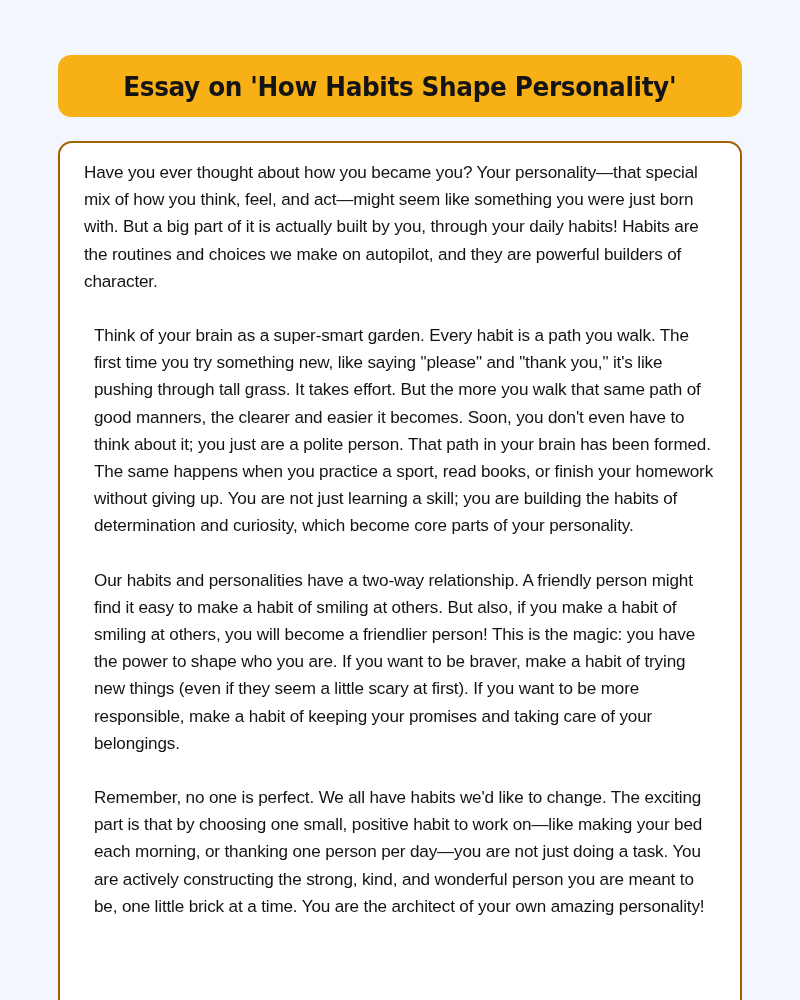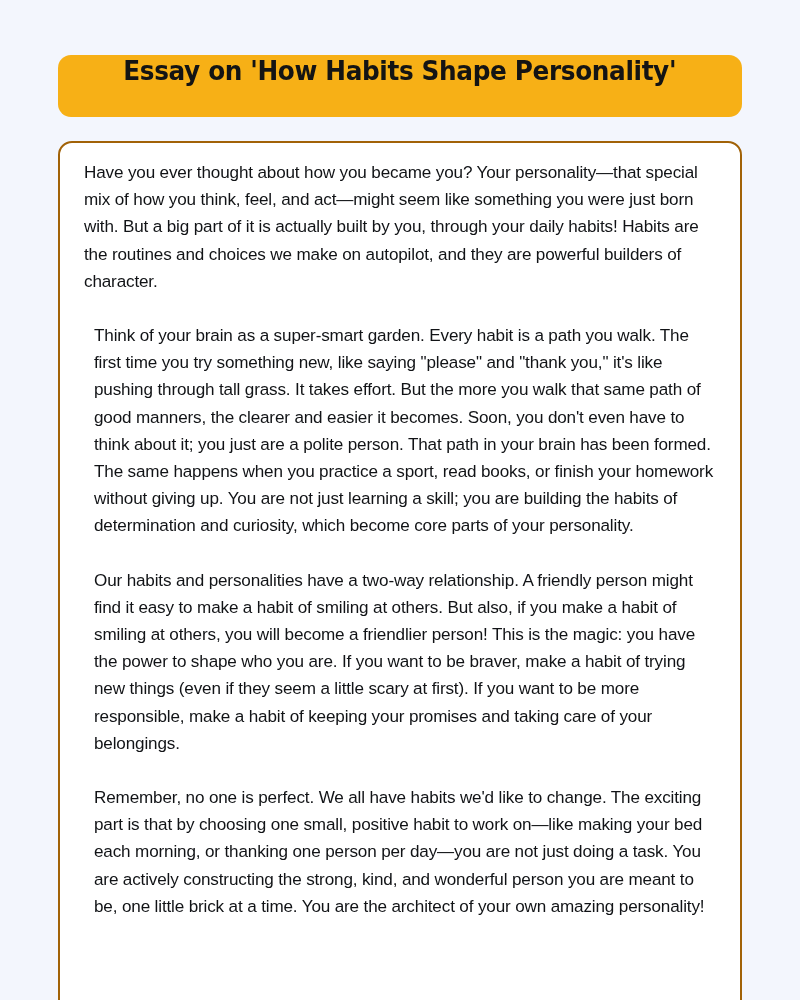--- a/index.html
+++ b/index.html
@@ -23,21 +23,21 @@
     display: flex;
     flex-direction: column;
   }
 
   
   .title-banner {
     background: #f7b016;
     border-radius: 13px;
     height: 62px;
     display: flex;
-    align-items: flex-start;
+    align-items: center;
     justify-content: center;
     padding: 0 18px;
     flex: 0 0 auto;
   }
 
   .title-text {
     font-family: "DejaVu Sans", sans-serif;
     font-weight: bold;
     font-size: 26.5px;
     letter-spacing: -0.4px;

